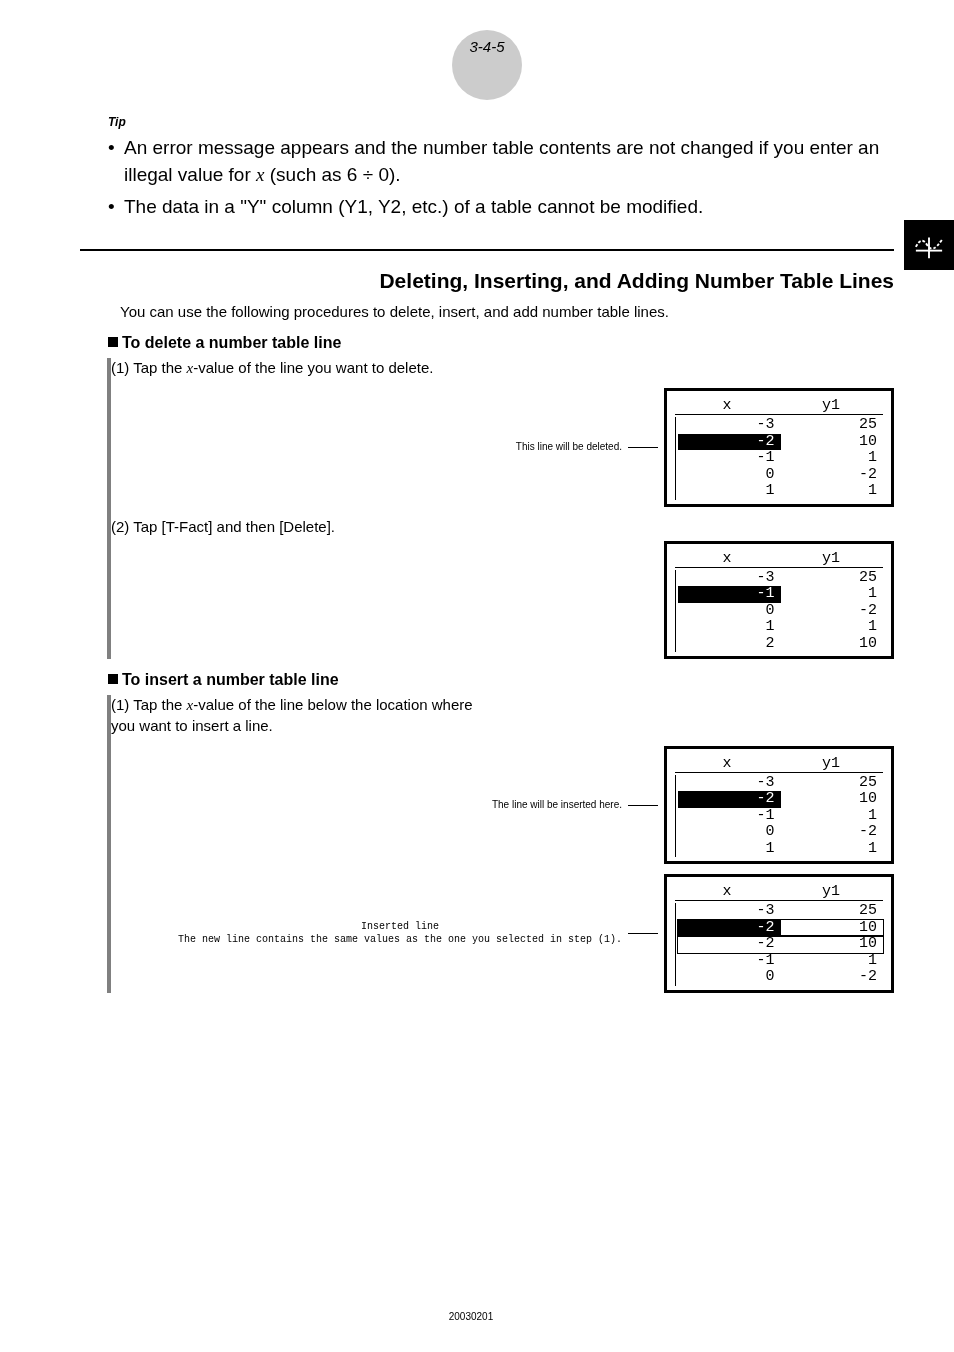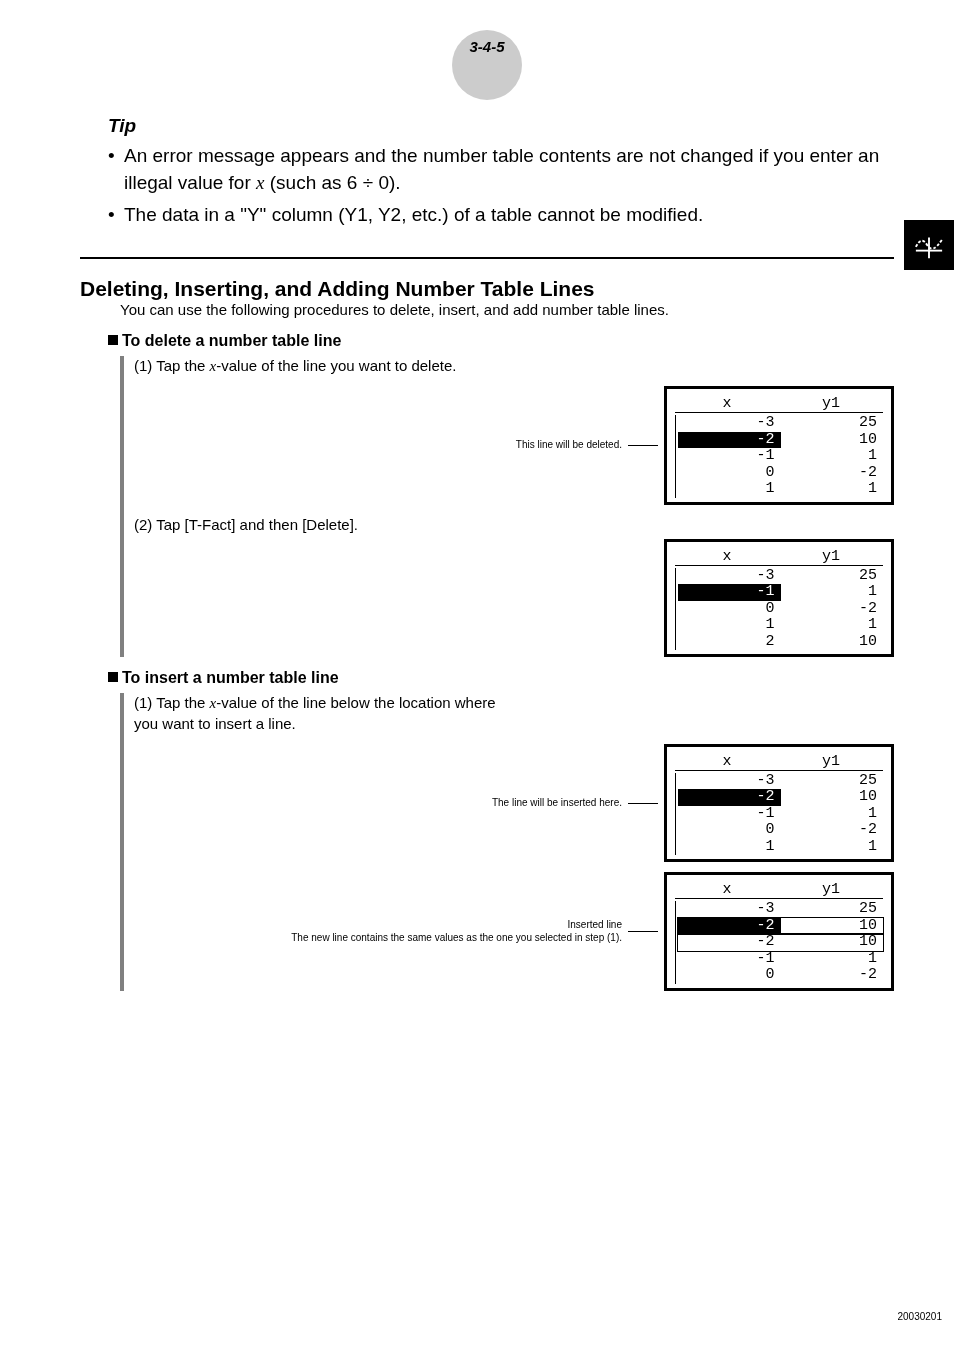--- a/index.html
+++ b/index.html
@@ -44,32 +44,31 @@
     top: 0px;
     transform: translateX(-50%);
     z-index: 0;
   }
   .header-num {
     font-style: italic;
     font-size: 15px;
     position: relative;
     z-index: 1;
     padding-top: 8px;
-    font-weight: bold;
   }
   .header-title {
     font-style: italic;
     font-size: 15px;
     position: relative;
     z-index: 1;
   }
   .tip-label {
     font-style: italic;
     font-weight: bold;
-    font-size: 19px;
+    font-size: 12px;
     margin-left: 28px;
   }
   .bullet-list {
     list-style: none;
     padding-left: 28px;
     margin: 6px 0 0 0;
   }
   .bullet-list li {
     position: relative;
     padding-left: 16px;
@@ -84,21 +83,22 @@
     top: 0;
   }
   .divider {
     border: none;
     border-top: 2px solid #000;
     margin: 28px 0 18px 0;
   }
   .section-title {
     font-weight: bold;
     font-size: 21px;
-    margin: 0 0 0 0;
+    margin: 0 0 10px 0;
+    text-align: right;
   }
   .intro-text {
     font-size: 15px;
     margin-left: 40px;
     margin-bottom: 14px;
   }
   .sub-heading {
     font-weight: bold;
     font-size: 16px;
     margin: 12px 0 6px 28px;
@@ -109,41 +109,41 @@
     content: "";
     position: absolute;
     left: 0;
     top: 3px;
     width: 10px;
     height: 10px;
     background: #000;
   }
   .procedure-block {
     border-left: 4px solid #808080;
-    margin-left: 40px;
-    padding-left: 10px;
+    margin-left: 27px;
   }
   .step-row {
     display: flex;
     align-items: flex-start;
     gap: 20px;
     margin-bottom: 10px;
   }
   .step-text {
     font-size: 15px;
     line-height: 1.35;
     flex: 1;
   }
   .caption-block {
     font-size: 10px;
     text-align: right;
     line-height: 1.25;
   }
   .caption-leftalign {
-    text-align: right;
+    text-align: center;
+    font-family: Liberation Mono, monospace;
   }
   .table-figure {
     border: 3px solid #000;
     padding: 6px 8px 4px 8px;
     background: #fff;
     min-width: 230px;
     box-sizing: border-box;
   }
   .tbl {
     font-family: "Courier New", monospace;
@@ -182,21 +182,21 @@
   .note-text::before {
     content:"•";
     position:absolute;
     left:0;
   }
   .footer-code {
     position: absolute;
     bottom: 30px;
     left: 0;
     right: 12px;
-    text-align: right;
+    text-align: center;
     font-size: 10px;
   }
   .ital-x { font-style: italic; font-family: 'Times New Roman', serif; }
   .rowblock { display:flex; justify-content:flex-end; align-items:center; gap:6px; margin:4px 0 10px 0; }
   .leader { height:1px; background:#000; flex:0 0 30px; }
   .leader-box { min-width:200px; }
 </style>
 </head>
 <body>
 

